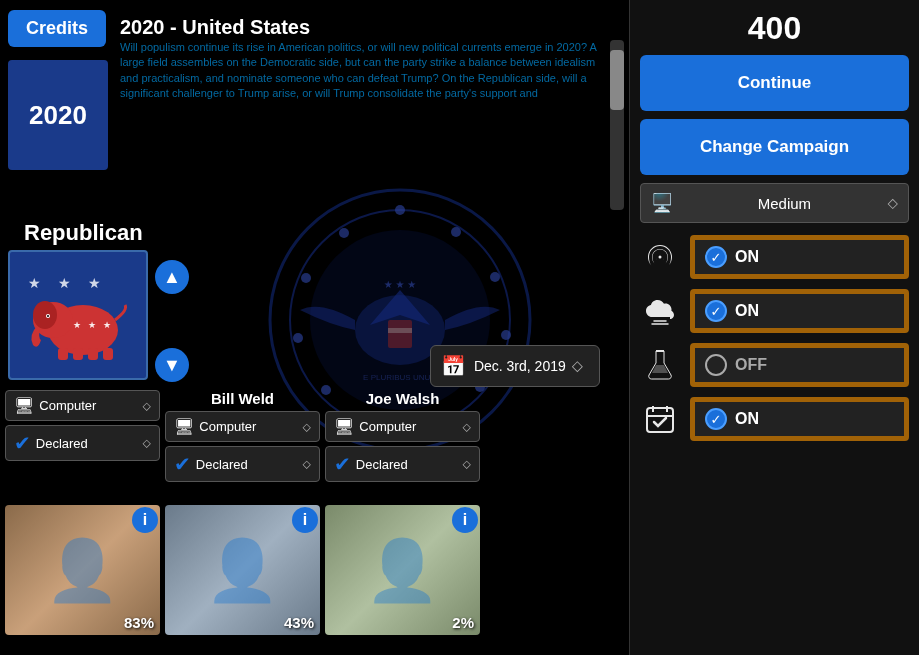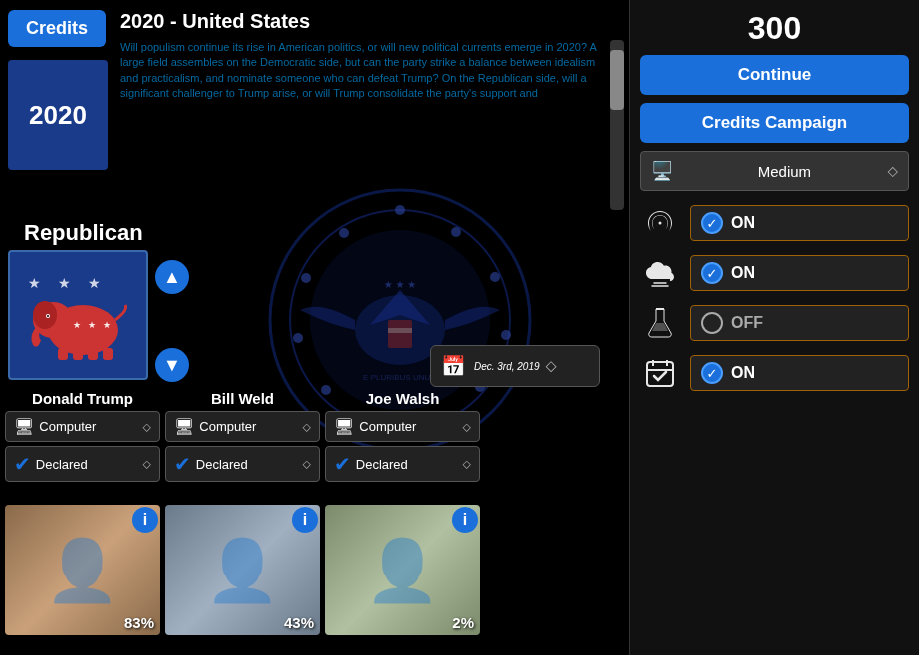--- a/index.html
+++ b/index.html
@@ -25,21 +25,21 @@
       padding: 8px 18px;
       font-size: 18px;
       font-weight: bold;
       cursor: pointer;
       z-index: 10;
     }
 
     
     #campaign-title {
       position: absolute;
-      top: 10px;
+      top: 16px;
       left: 120px;
       font-size: 20px;
       font-weight: bold;
       color: #fff;
     }
     #campaign-desc {
       position: absolute;
       top: 40px;
       left: 120px;
       width: 490px;
@@ -110,21 +110,21 @@
     #voter-detail-value {
       font-size: 32px;
       font-weight: bold;
       color: #fff;
       text-align: center;
       margin-bottom: 8px;
     }
     .right-btn {
       display: block;
       width: 100%;
-      padding: 10px;
+      padding: 18px;
       font-size: 17px;
       font-weight: bold;
       border: none;
       border-radius: 6px;
       cursor: pointer;
       margin-bottom: 8px;
       text-align: center;
     }
     #continue-btn {
       background: #1a6fda;
@@ -167,21 +167,21 @@
       display: flex;
       align-items: center;
       justify-content: center;
       font-size: 22px;
       margin-right: 10px;
     }
     .toggle-btn {
       display: flex;
       align-items: center;
       background: #222;
-      border: 1px solid #a16207;
+      border: 5px solid #a16207;
       border-radius: 4px;
       padding: 6px 10px;
       cursor: pointer;
       flex: 1;
     }
     .toggle-circle {
       width: 22px;
       height: 22px;
       border-radius: 50%;
       border: 2px solid #aaa;
@@ -220,23 +220,22 @@
       padding: 8px 10px;
       display: flex;
       align-items: center;
       cursor: pointer;
     }
     #date-picker-row .cal-icon {
       font-size: 20px;
       margin-right: 8px;
     }
     #date-picker-value {
-      font-size: 10px;
-      color: #fff;
-      font-style: italic;
+      font-size: 14px;
+      color: #fff;
     }
 
     
     #republican-label {
       position: absolute;
       top: 220px;
       left: 24px;
       font-size: 22px;
       font-weight: bold;
       color: #fff;
@@ -612,21 +611,20 @@
 
 <div id="date-picker-row">
   <span class="cal-icon">📅</span>
   <span id="date-picker-value">Dec. 3rd, 2019</span>
   <span style="color:#aaa; margin-left:6px;">⬦</span>
 </div>
 
 <div id="candidates-row">
 
   <div class="candidate-card">
-    <div class="candidate-name">Donald Trump</div>
     <div class="candidate-control-row">
       <span class="candidate-control-icon">🖥</span>
       <span class="candidate-control-label">Computer</span>
       <span class="candidate-control-arrow">⬦</span>
     </div>
     <div class="candidate-declared-row">
       <span class="candidate-check">✔</span>
       <span class="candidate-declared-label">Declared</span>
       <span class="candidate-control-arrow">⬦</span>
     </div>
@@ -701,23 +699,23 @@
   <div id="pence-photo-inner">
     <span class="person-silhouette" style="font-size:55px; opacity:0.5;">👤</span>
     <span class="candidate-pct" style="position:absolute; bottom:4px; right:6px; font-size:15px; font-weight:bold; color:#fff; text-shadow:1px 1px 3px #000;">26%</span>
     <div class="info-badge">i</div>
     <div class="pence-up-arrow">▲</div>
     <div class="pence-down-arrow">▼</div>
   </div>
 </div>
 
 <div id="right-panel">
-  <div id="voter-detail-value">300</div>
+  <div id="voter-detail-value">400</div>
   <button class="right-btn" id="continue-btn">Continue</button>
-  <button class="right-btn" id="change-campaign-btn">Credits Campaign</button>
+  <button class="right-btn" id="change-campaign-btn">Change Campaign</button>
 
   <div id="difficulty-select">
     <span class="difficulty-icon">🖥️</span>
     <span>Medium</span>
     <span style="color:#aaa;">⬦</span>
   </div>
 
   <div class="toggle-row">
     <div class="toggle-icon">
       <svg width="32" height="32" viewBox="0 0 32 32" fill="white" opacity="0.9">

